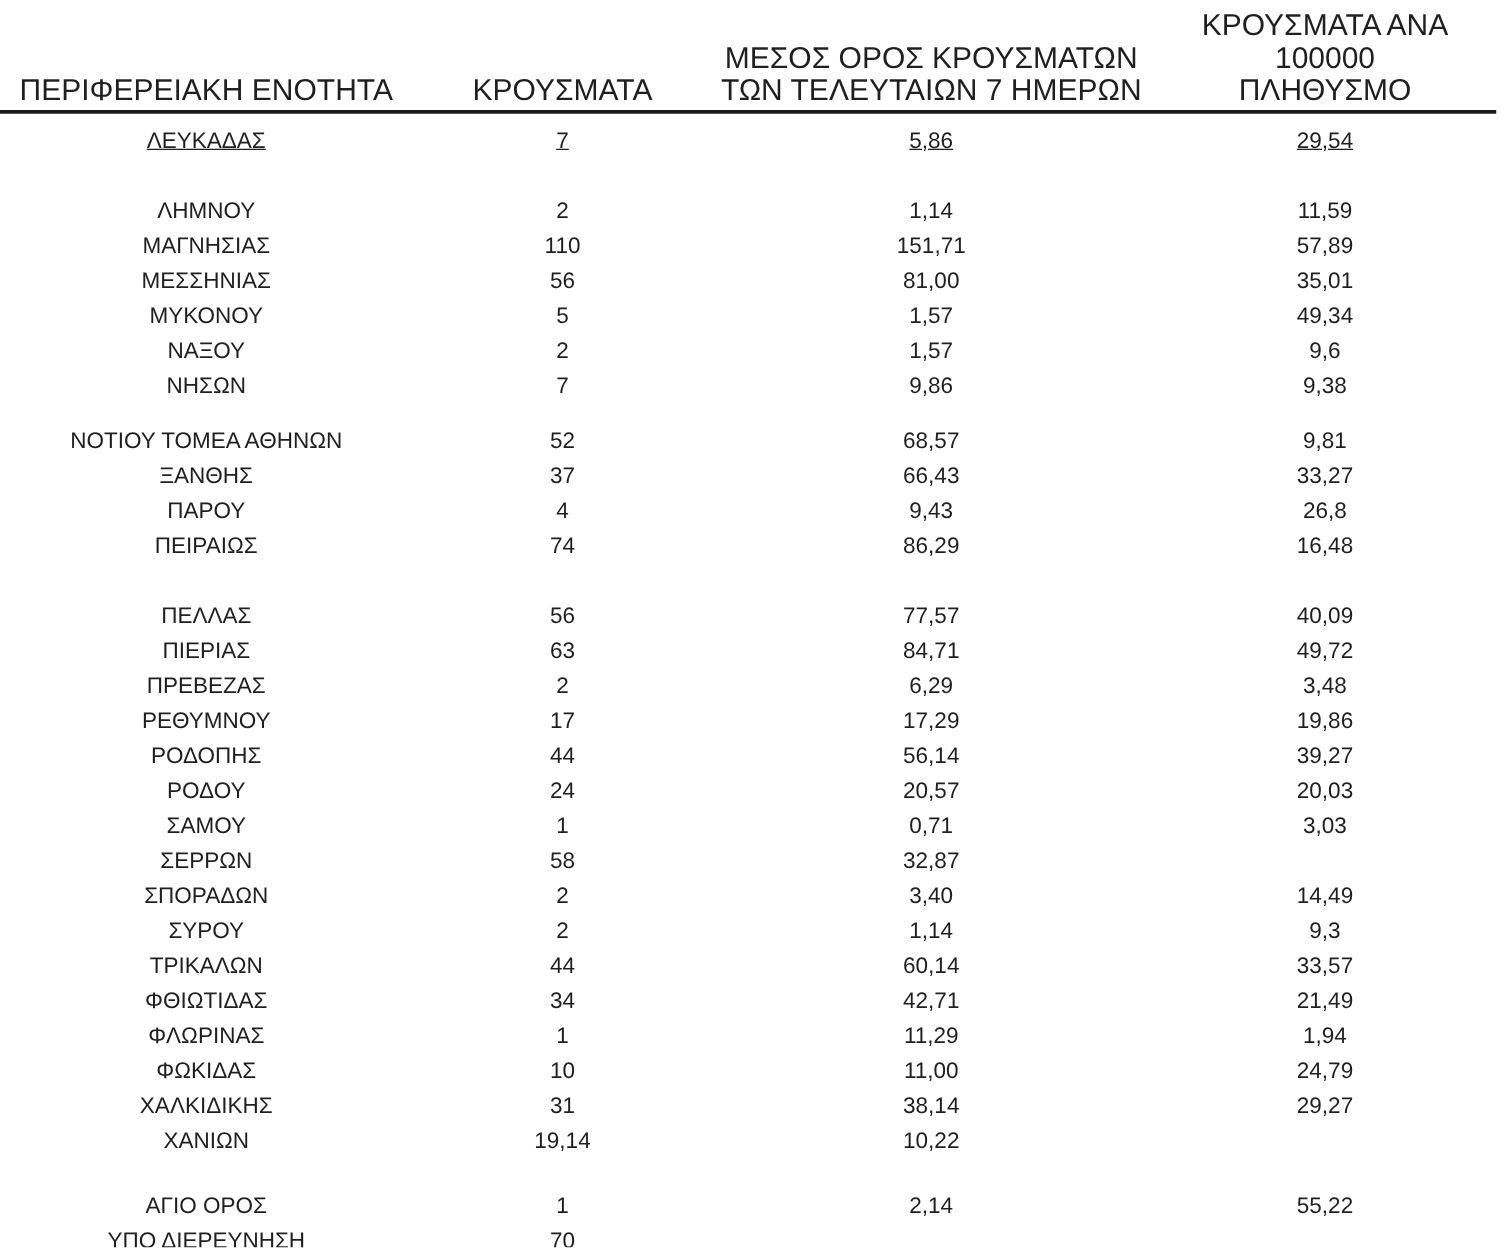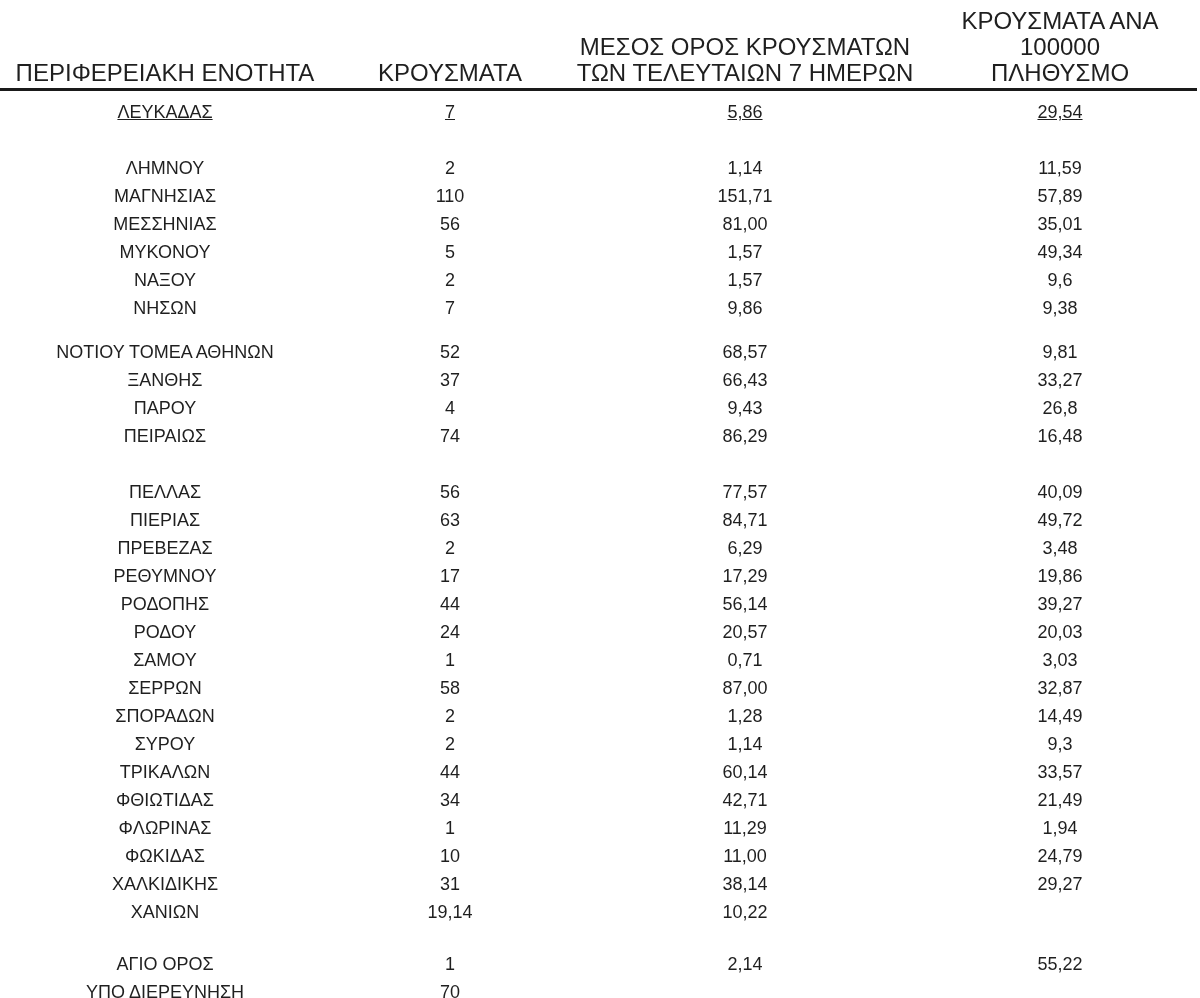--- a/index.html
+++ b/index.html
@@ -209,28 +209,27 @@
       <div class="grid-row">
         <div class="cell">ΣΑΜΟΥ</div>
         <div class="cell">1</div>
         <div class="cell">0,71</div>
         <div class="cell">3,03</div>
       </div>
 
       <div class="grid-row">
         <div class="cell">ΣΕΡΡΩΝ</div>
         <div class="cell">58</div>
-        <div class="cell">87,00</div>
         <div class="cell">32,87</div>
       </div>
 
       <div class="grid-row">
         <div class="cell">ΣΠΟΡΑΔΩΝ</div>
         <div class="cell">2</div>
-        <div class="cell">1,28</div>
+        <div class="cell">3,40</div>
         <div class="cell">14,49</div>
       </div>
 
       <div class="grid-row">
         <div class="cell">ΣΥΡΟΥ</div>
         <div class="cell">2</div>
         <div class="cell">1,14</div>
         <div class="cell">9,3</div>
       </div>
 

